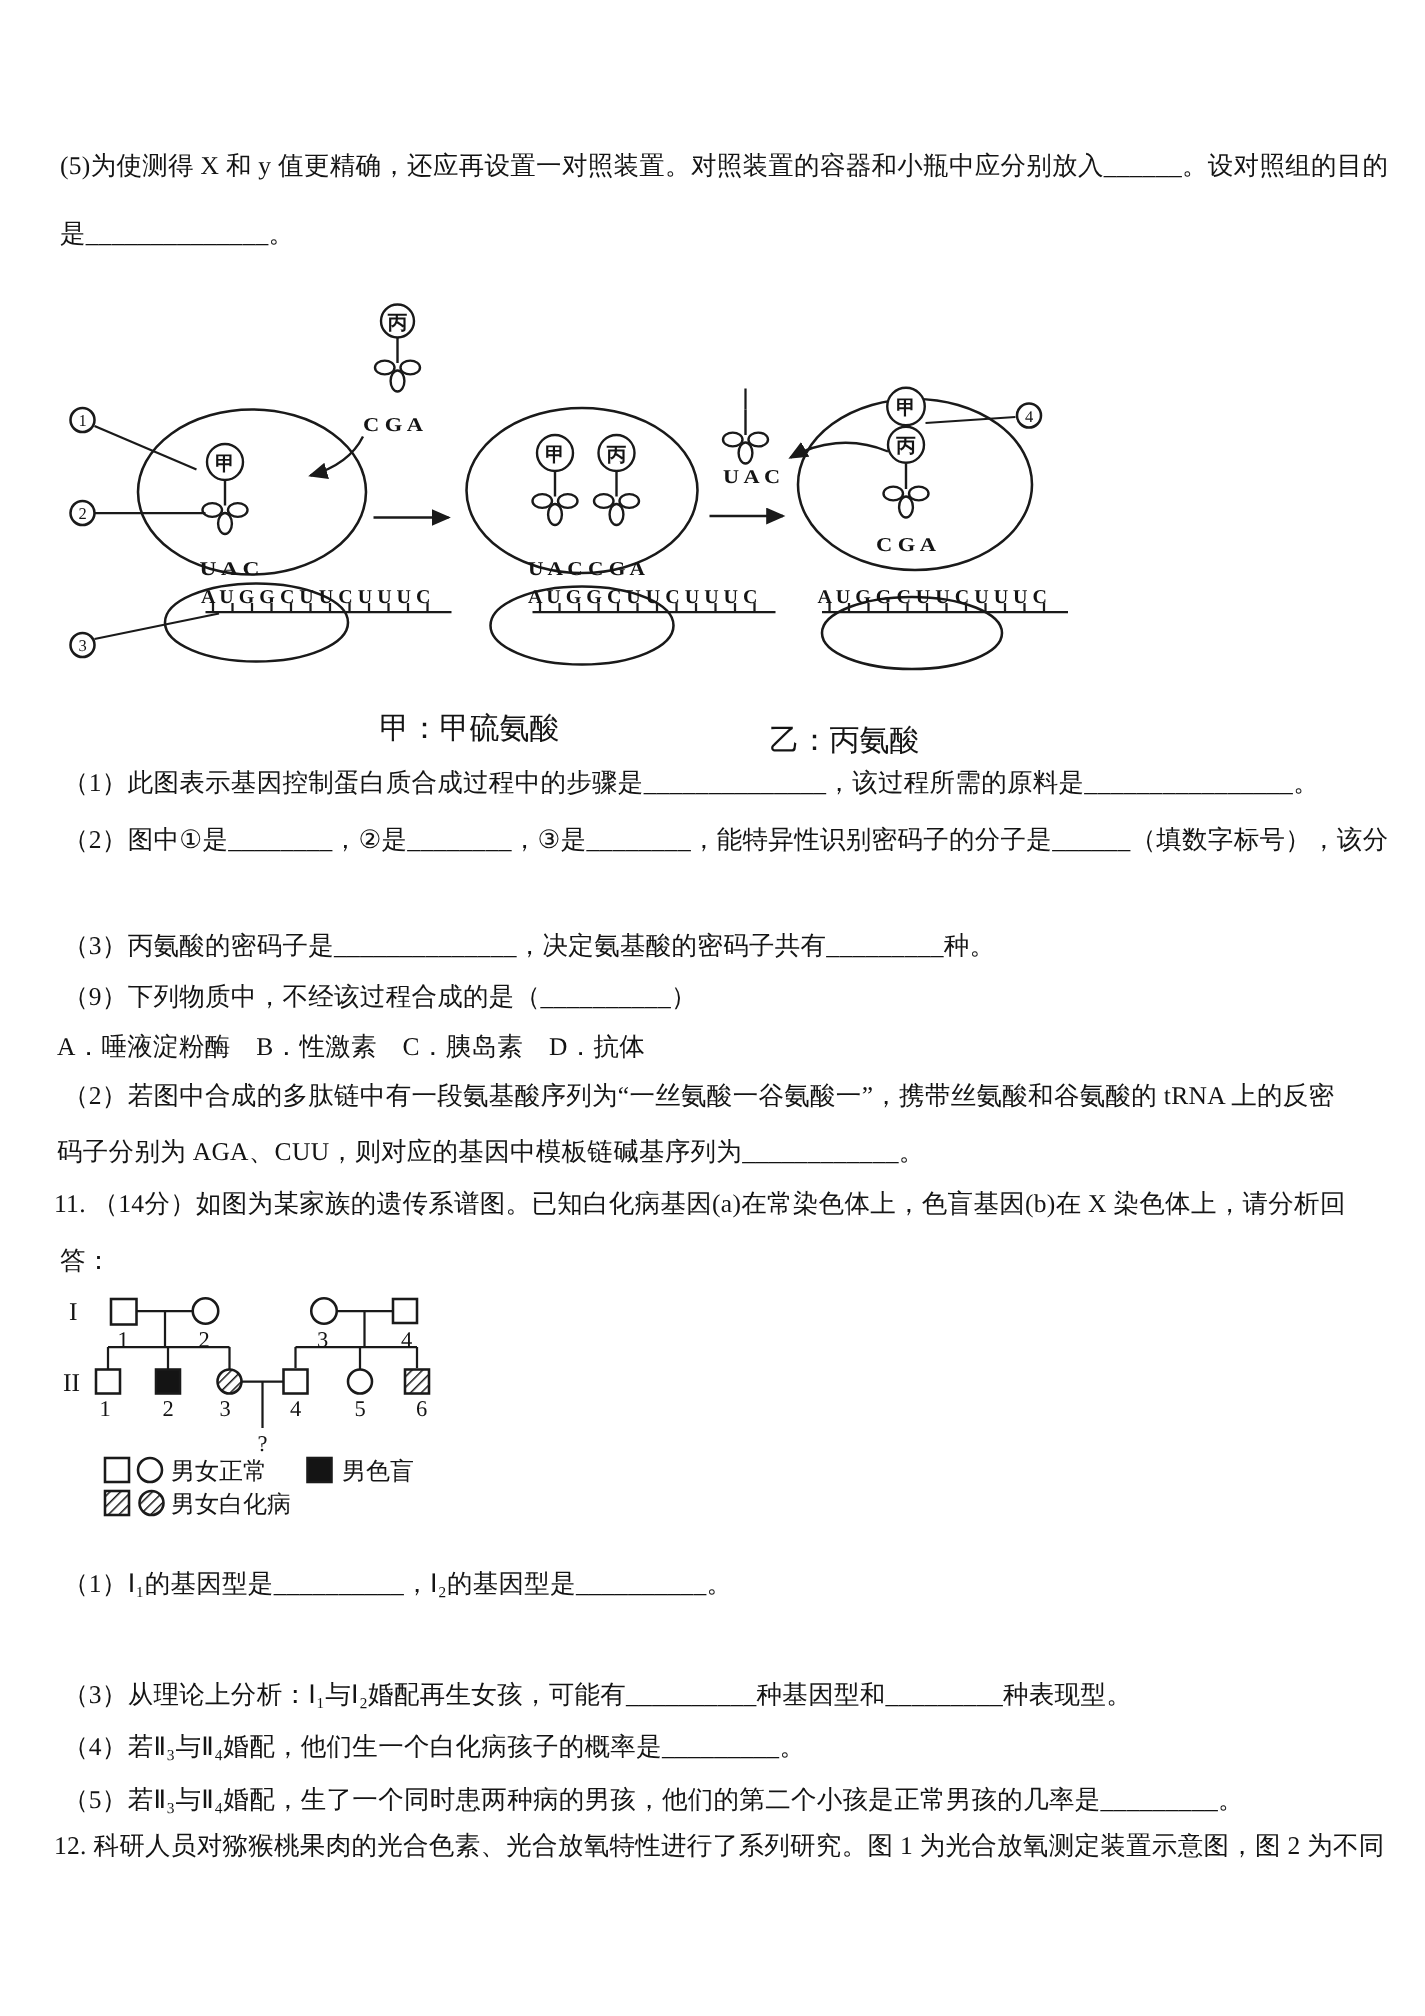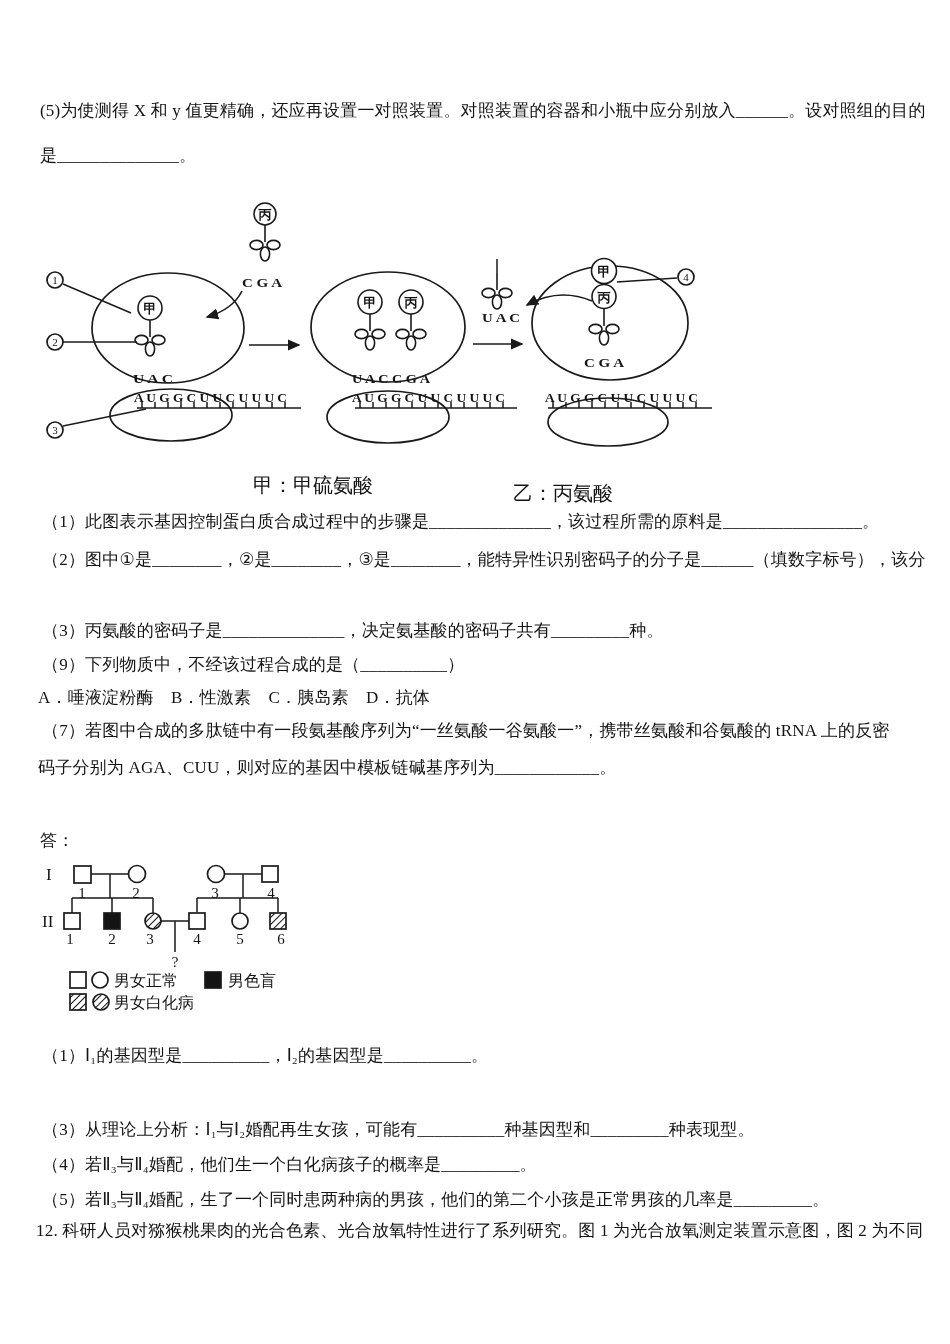--- a/index.html
+++ b/index.html
@@ -31,22 +31,23 @@
 
 <div class="page">
 
   <div class="line" style="left:40px;top:101px">(5)为使测得 X 和 y 值更精确，还应再设置一对照装置。对照装置的容器和小瓶中应分别放入______。设对照组的目的</div>
   <div class="line" style="left:40px;top:146px">是______________。</div>
   <div class="line" style="left:42px;top:512px">（1）此图表示基因控制蛋白质合成过程中的步骤是______________，该过程所需的原料是________________。</div>
   <div class="line" style="left:42px;top:550px">（2）图中①是________，②是________，③是________，能特异性识别密码子的分子是______（填数字标号），该分</div>
   <div class="line" style="left:42px;top:621px">（3）丙氨酸的密码子是______________，决定氨基酸的密码子共有_________种。</div>
   <div class="line" style="left:42px;top:655px">（9）下列物质中，不经该过程合成的是（__________）</div>
   <div class="line" style="left:38px;top:688px">A．唾液淀粉酶　B．性激素　C．胰岛素　D．抗体</div>
-  <div class="line" style="left:42px;top:721px">（7）若图中合成的多肽链中有一段氨基酸序列为“一丝氨酸一谷氨酸一”，携带丝氨酸和谷氨酸的 tRNA 上的反密</div>
+  <div class="line" style="left:42px;top:721px">（2）若图中合成的多肽链中有一段氨基酸序列为“一丝氨酸一谷氨酸一”，携带丝氨酸和谷氨酸的 tRNA 上的反密</div>
   <div class="line" style="left:38px;top:758px">码子分别为 AGA、CUU，则对应的基因中模板链碱基序列为____________。</div>
+  <div class="line" style="left:36px;top:793px">11. （14分）如图为某家族的遗传系谱图。已知白化病基因(a)在常染色体上，色盲基因(b)在 X 染色体上，请分析回</div>
   <div class="line" style="left:40px;top:831px">答：</div>
   <div class="line" style="left:42px;top:1046px">（1）Ⅰ₁的基因型是__________，Ⅰ₂的基因型是__________。</div>
   <div class="line" style="left:42px;top:1120px">（3）从理论上分析：Ⅰ₁与Ⅰ₂婚配再生女孩，可能有__________种基因型和_________种表现型。</div>
   <div class="line" style="left:42px;top:1155px">（4）若Ⅱ₃与Ⅱ₄婚配，他们生一个白化病孩子的概率是_________。</div>
   <div class="line" style="left:42px;top:1190px">（5）若Ⅱ₃与Ⅱ₄婚配，生了一个同时患两种病的男孩，他们的第二个小孩是正常男孩的几率是_________。</div>
   <div class="line" style="left:36px;top:1221px">12. 科研人员对猕猴桃果肉的光合色素、光合放氧特性进行了系列研究。图 1 为光合放氧测定装置示意图，图 2 为不同</div>
 
   <div class="cap" style="left:253px;top:472px">甲：甲硫氨酸</div>
   <div class="cap" style="left:513px;top:480px">乙：丙氨酸</div>
 

